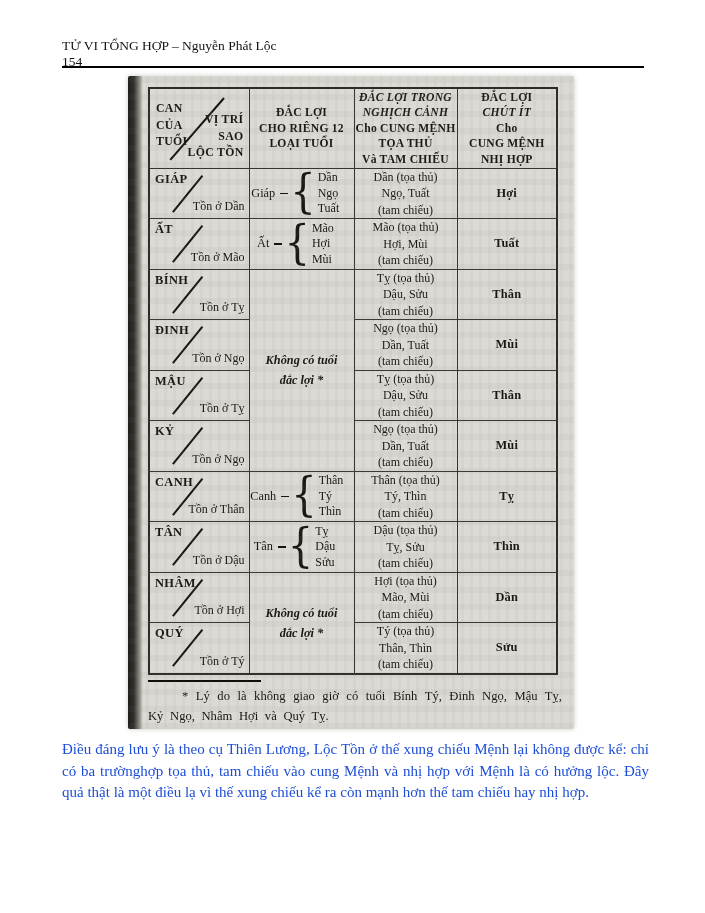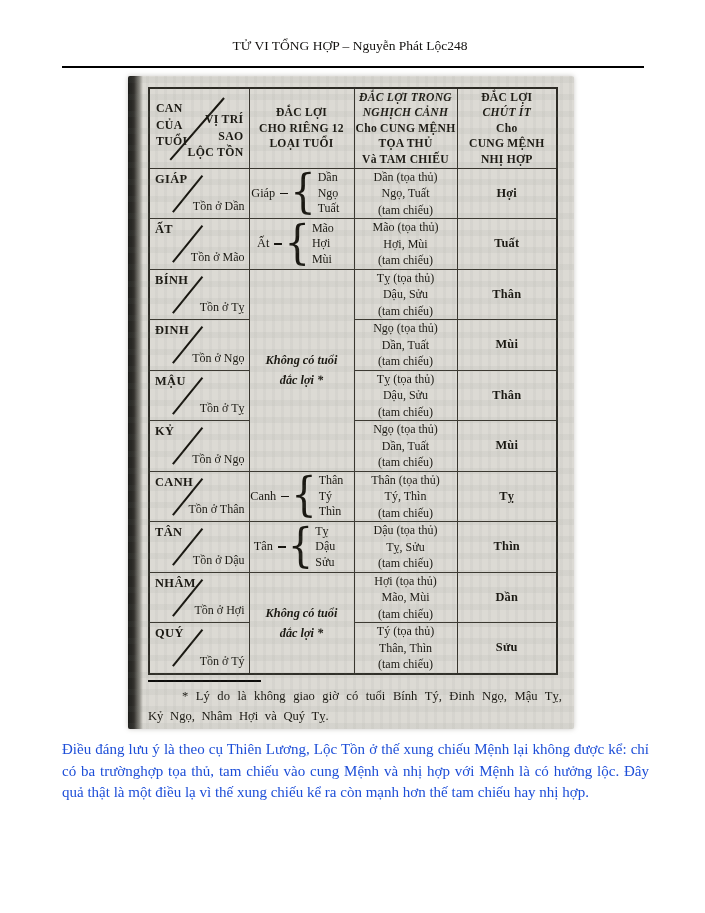--- a/index.html
+++ b/index.html
@@ -7,21 +7,21 @@
   body {
     width:705px; height:913px; position:relative; overflow:hidden;
     font-family:"Liberation Serif","DejaVu Serif",serif; color:#1b1914;
   }
   .pre { white-space:pre-line; }
 
   
   .page-header {
     position:absolute; left:62px; top:38px; width:576px;
     display:flex; justify-content:center; align-items:baseline;
-    font-size:13.5px; color:#141210;
+    font-size:13.5px; color:#141210;flex-direction:column;
   }
   .header-rule {
     position:absolute; left:62px; top:66px; width:582px; height:2px; background:#000;
   }
 
   
   .scan {
     position:absolute; left:128px; top:76px; width:446px; height:653px;
     background:#dcdad4; border-radius:2px;
     box-shadow:0 0 5px rgba(190,188,182,.8);
@@ -89,21 +89,21 @@
   .commentary {
     position:absolute; left:62px; top:739px; width:587px;
     font-size:15px; line-height:21.5px; text-align:justify; color:#1d4ed8;
   }
 </style>
 </head>
 <body>
 
 <div class="page-header">
   <span>TỬ VI TỔNG HỢP – Nguyễn Phát Lộc</span>
-  <span>248</span>
+  <span>154</span>
 </div>
 <div class="header-rule"></div>
 
 <div class="scan">
   <div class="gutter"></div>
 
   <table class="loc-ton">
     <colgroup>
         <col style="width:100px">
         <col style="width:105px">

